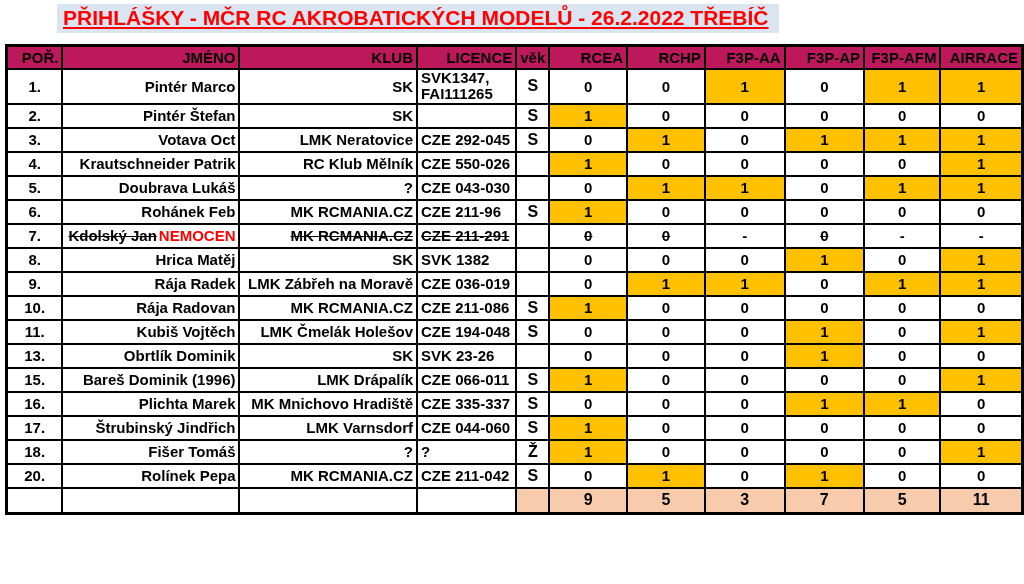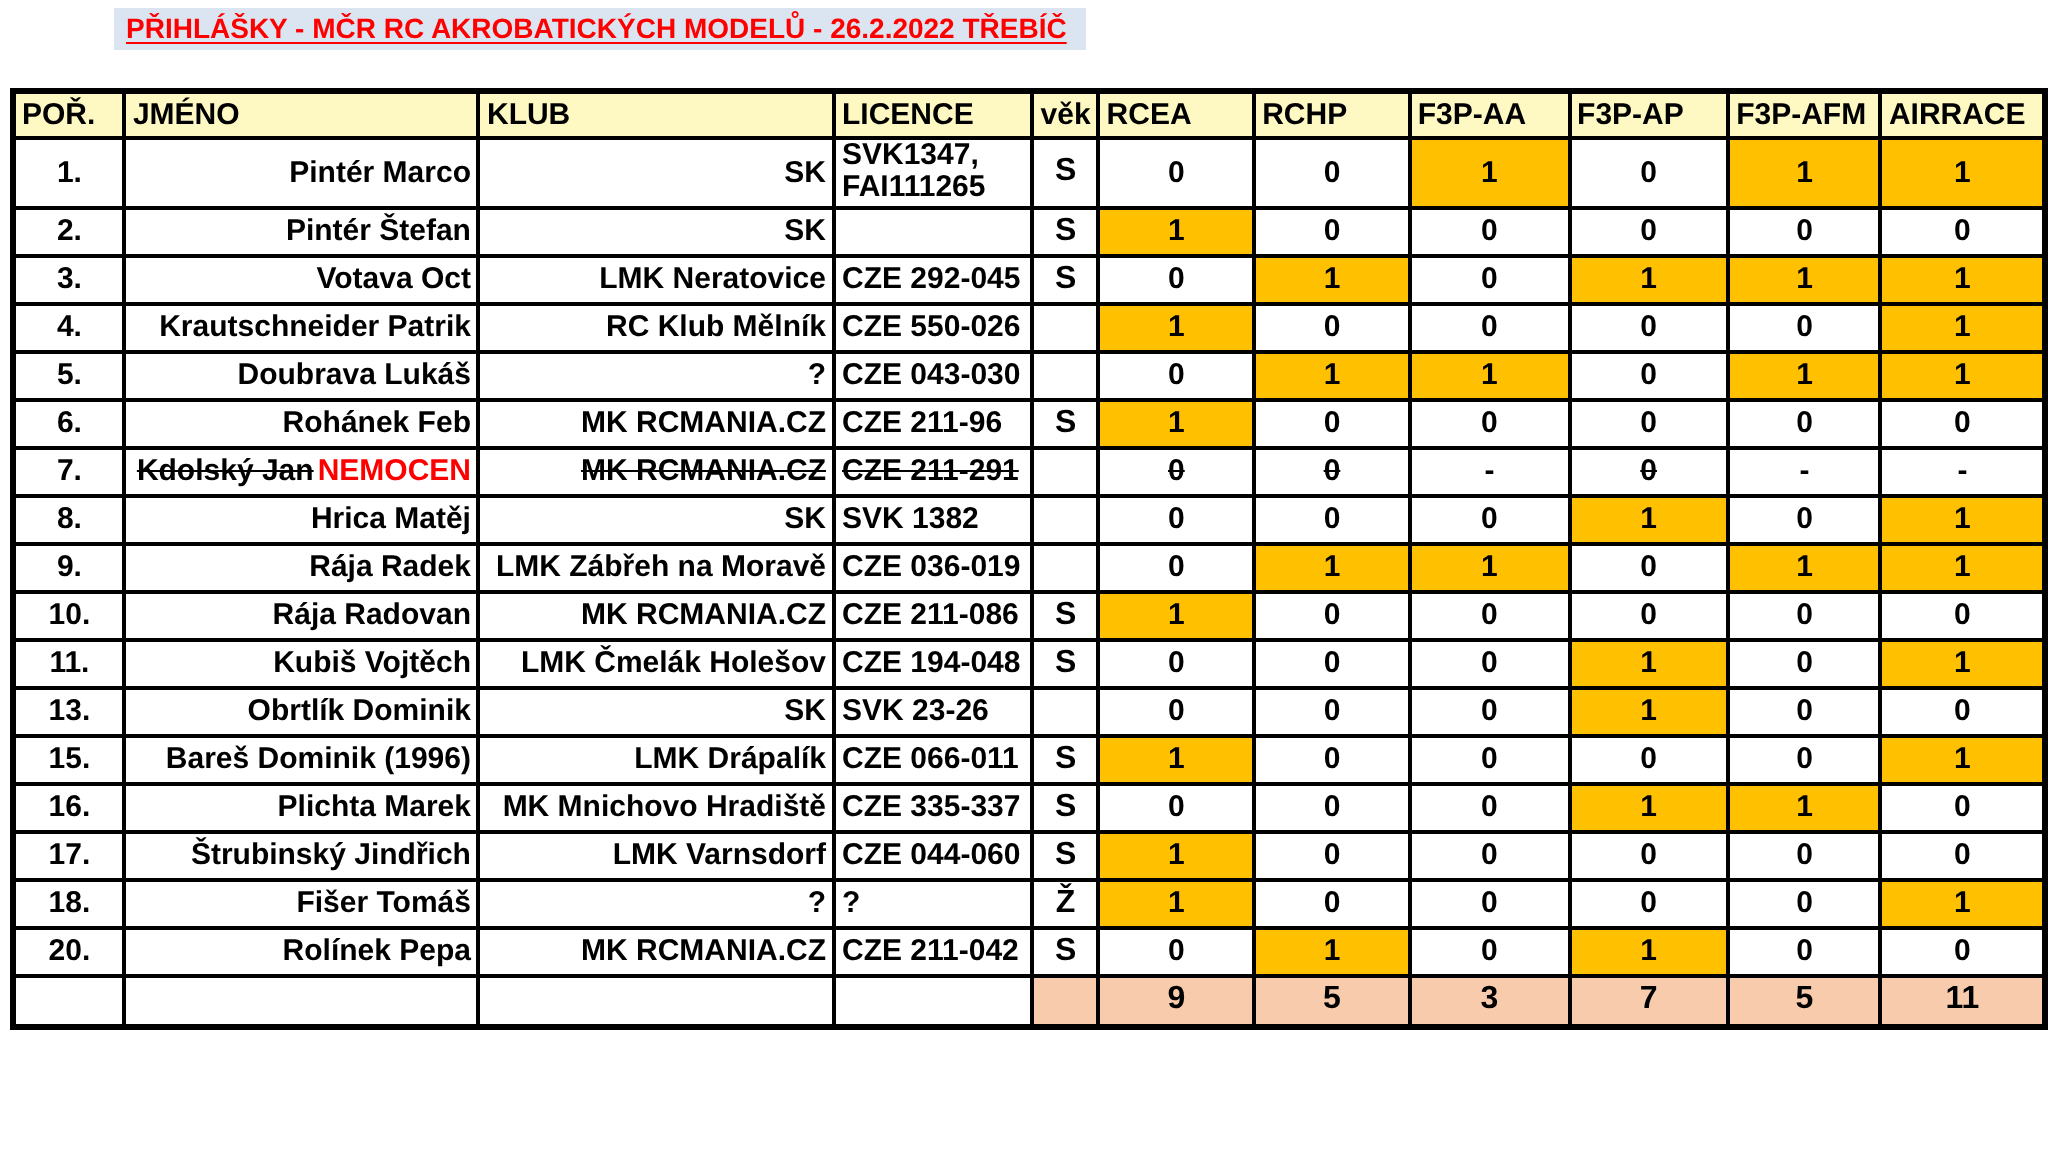--- a/index.html
+++ b/index.html
@@ -3,33 +3,33 @@
 <meta charset="utf-8">
 <style>
   html,body { margin:0; padding:0; background:#fff; }
   .page {
     width:1024px; height:584px; background:#fff; position:relative;
     font-family:"Liberation Sans", sans-serif; overflow:hidden;
   }
   .title-wrap { padding:4px 0 0 57px; height:40px; box-sizing:border-box; }
   .title {
     display:inline-block; background:#DBE5F1; color:#FF0000;
-    font-weight:bold; font-size:14px; letter-spacing:0px;
+    font-weight:bold; font-size:21px; letter-spacing:0px;
     padding:2px 10px 3px 6px; text-decoration:underline;
     text-underline-offset:2px;
   }
   table.reg {
     border-collapse:collapse; table-layout:fixed;
     margin:4px 0 0 5px; border:3px solid #000;
   }
   .reg th, .reg td {
     border:2px solid #000; color:#000; font-weight:bold; font-size:15px;
     overflow:hidden; white-space:nowrap; padding:0 3px; box-sizing:border-box;
   }
-  .reg th { background:#fef9c3; height:23px; text-align:left; }
+  .reg th { background:#be185d; height:23px; text-align:right; }
   tr.data { height:24px; }
   tr.data.first { height:35px; }
   td.left { text-align:right; padding-left:5px; }
   td.center { text-align:center; }
   td.lic { white-space:pre-line; line-height:1.05; text-align:left; }
   td.age { font-size:16px; text-align:center; }
   td.val { text-align:center; }
   td.hl { background:#FFC000; }
   tr.totals { height:26px; }
   tr.totals td { background:#F8CBAD; font-size:16px; text-align:center; }

